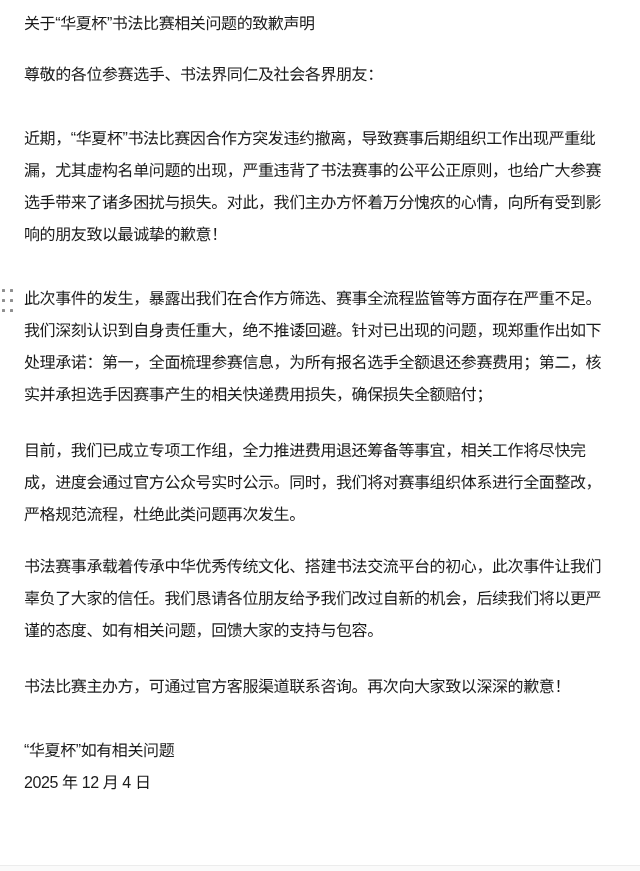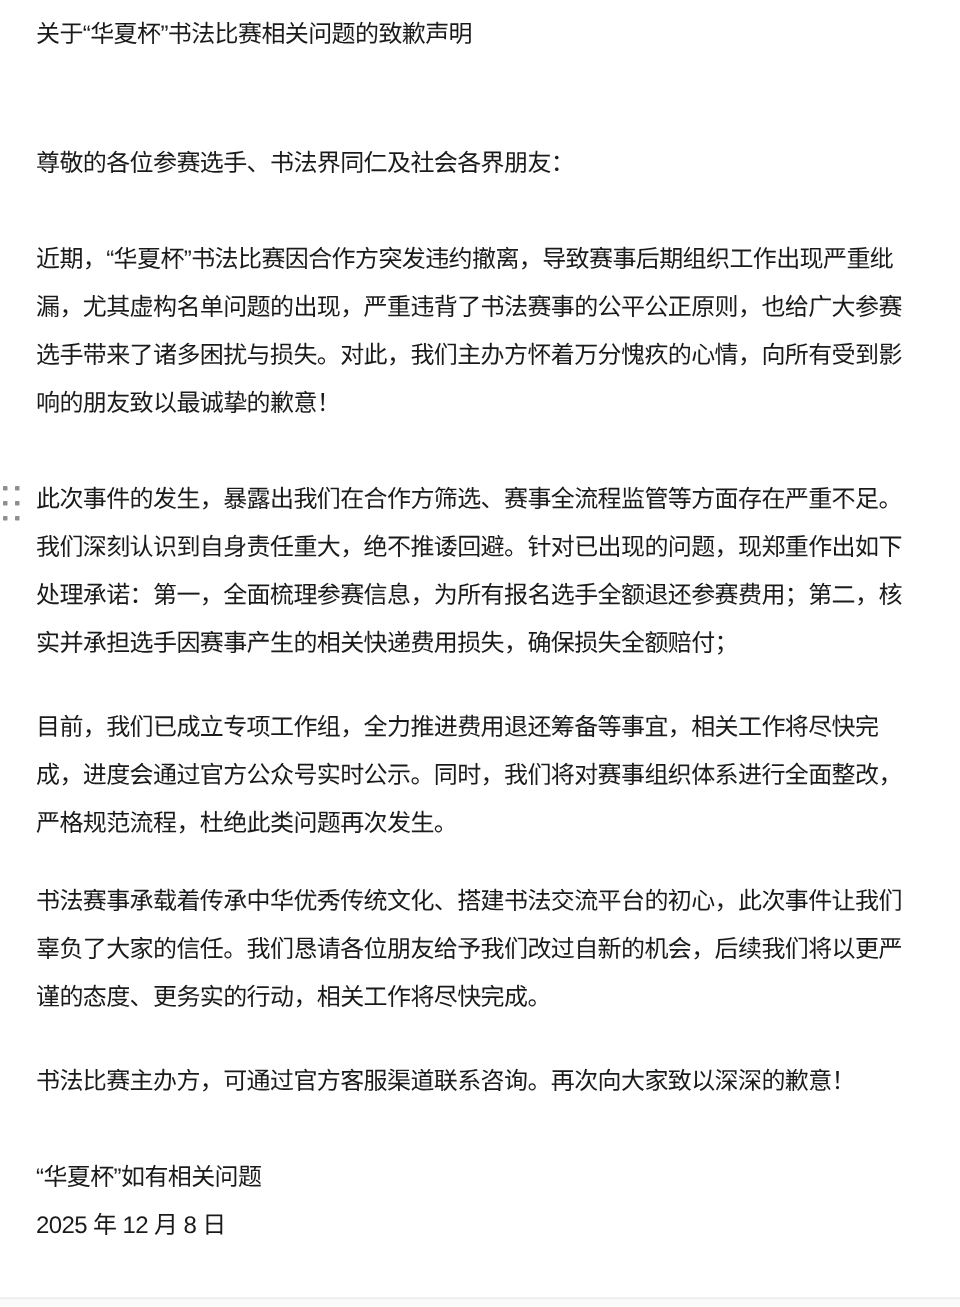--- a/index.html
+++ b/index.html
@@ -21,21 +21,21 @@
     margin: 0;
     font-size: 16px;
     line-height: 32px;
     letter-spacing: -0.4px;
     font-weight: 400;
     color: #1a1a1a;
     text-align: left;
     word-break: break-all;
   }
   .title { font-weight: 400; }
-  .mb-34 { margin-bottom: 54px; }
+  .mb-34 { margin-bottom: 19px; }
   .mb-32 { margin-bottom: 32px; }
   .mb-24 { margin-bottom: 24px; }
   .mb-20 { margin-bottom: 20px; }
   .mb-18 { margin-bottom: 32px; }
   .mb-0  { margin-bottom: 0; }
 
   .para-wrap {
     position: relative;
   }
   .drag-handle {
@@ -88,23 +88,23 @@
         <i></i>
         <i></i>
         <i></i>
         <i></i>
     </span>
     <p class="doc-text mb-24">此次事件的发生，暴露出我们在合作方筛选、赛事全流程监管等方面存在严重不足。我们深刻认识到自身责任重大，绝不推诿回避。针对已出现的问题，现郑重作出如下处理承诺：第一，全面梳理参赛信息，为所有报名选手全额退还参赛费用；第二，核实并承担选手因赛事产生的相关快递费用损失，确保损失全额赔付；</p>
   </div>
 
   <p class="doc-text mb-20">目前，我们已成立专项工作组，全力推进费用退还筹备等事宜，相关工作将尽快完成，进度会通过官方公众号实时公示。同时，我们将对赛事组织体系进行全面整改，严格规范流程，杜绝此类问题再次发生。</p>
 
-  <p class="doc-text mb-24">书法赛事承载着传承中华优秀传统文化、搭建书法交流平台的初心，此次事件让我们辜负了大家的信任。我们恳请各位朋友给予我们改过自新的机会，后续我们将以更严谨的态度、更务实的行动，相关工作将尽快完成。</p>
+  <p class="doc-text mb-24">书法赛事承载着传承中华优秀传统文化、搭建书法交流平台的初心，此次事件让我们辜负了大家的信任。我们恳请各位朋友给予我们改过自新的机会，后续我们将以更严谨的态度、如有相关问题，回馈大家的支持与包容。</p>
 
   <p class="doc-text mb-32">书法比赛主办方，可通过官方客服渠道联系咨询。再次向大家致以深深的歉意！</p>
 
   <p class="doc-text mb-0">“华夏杯”如有相关问题</p>
 
-  <p class="doc-text mb-0">2025 年 12 月 8 日</p>
+  <p class="doc-text mb-0">2025 年 12 月 4 日</p>
 
   <div class="bottom-divider"></div>
 
 </div>
 
 </body></html>

